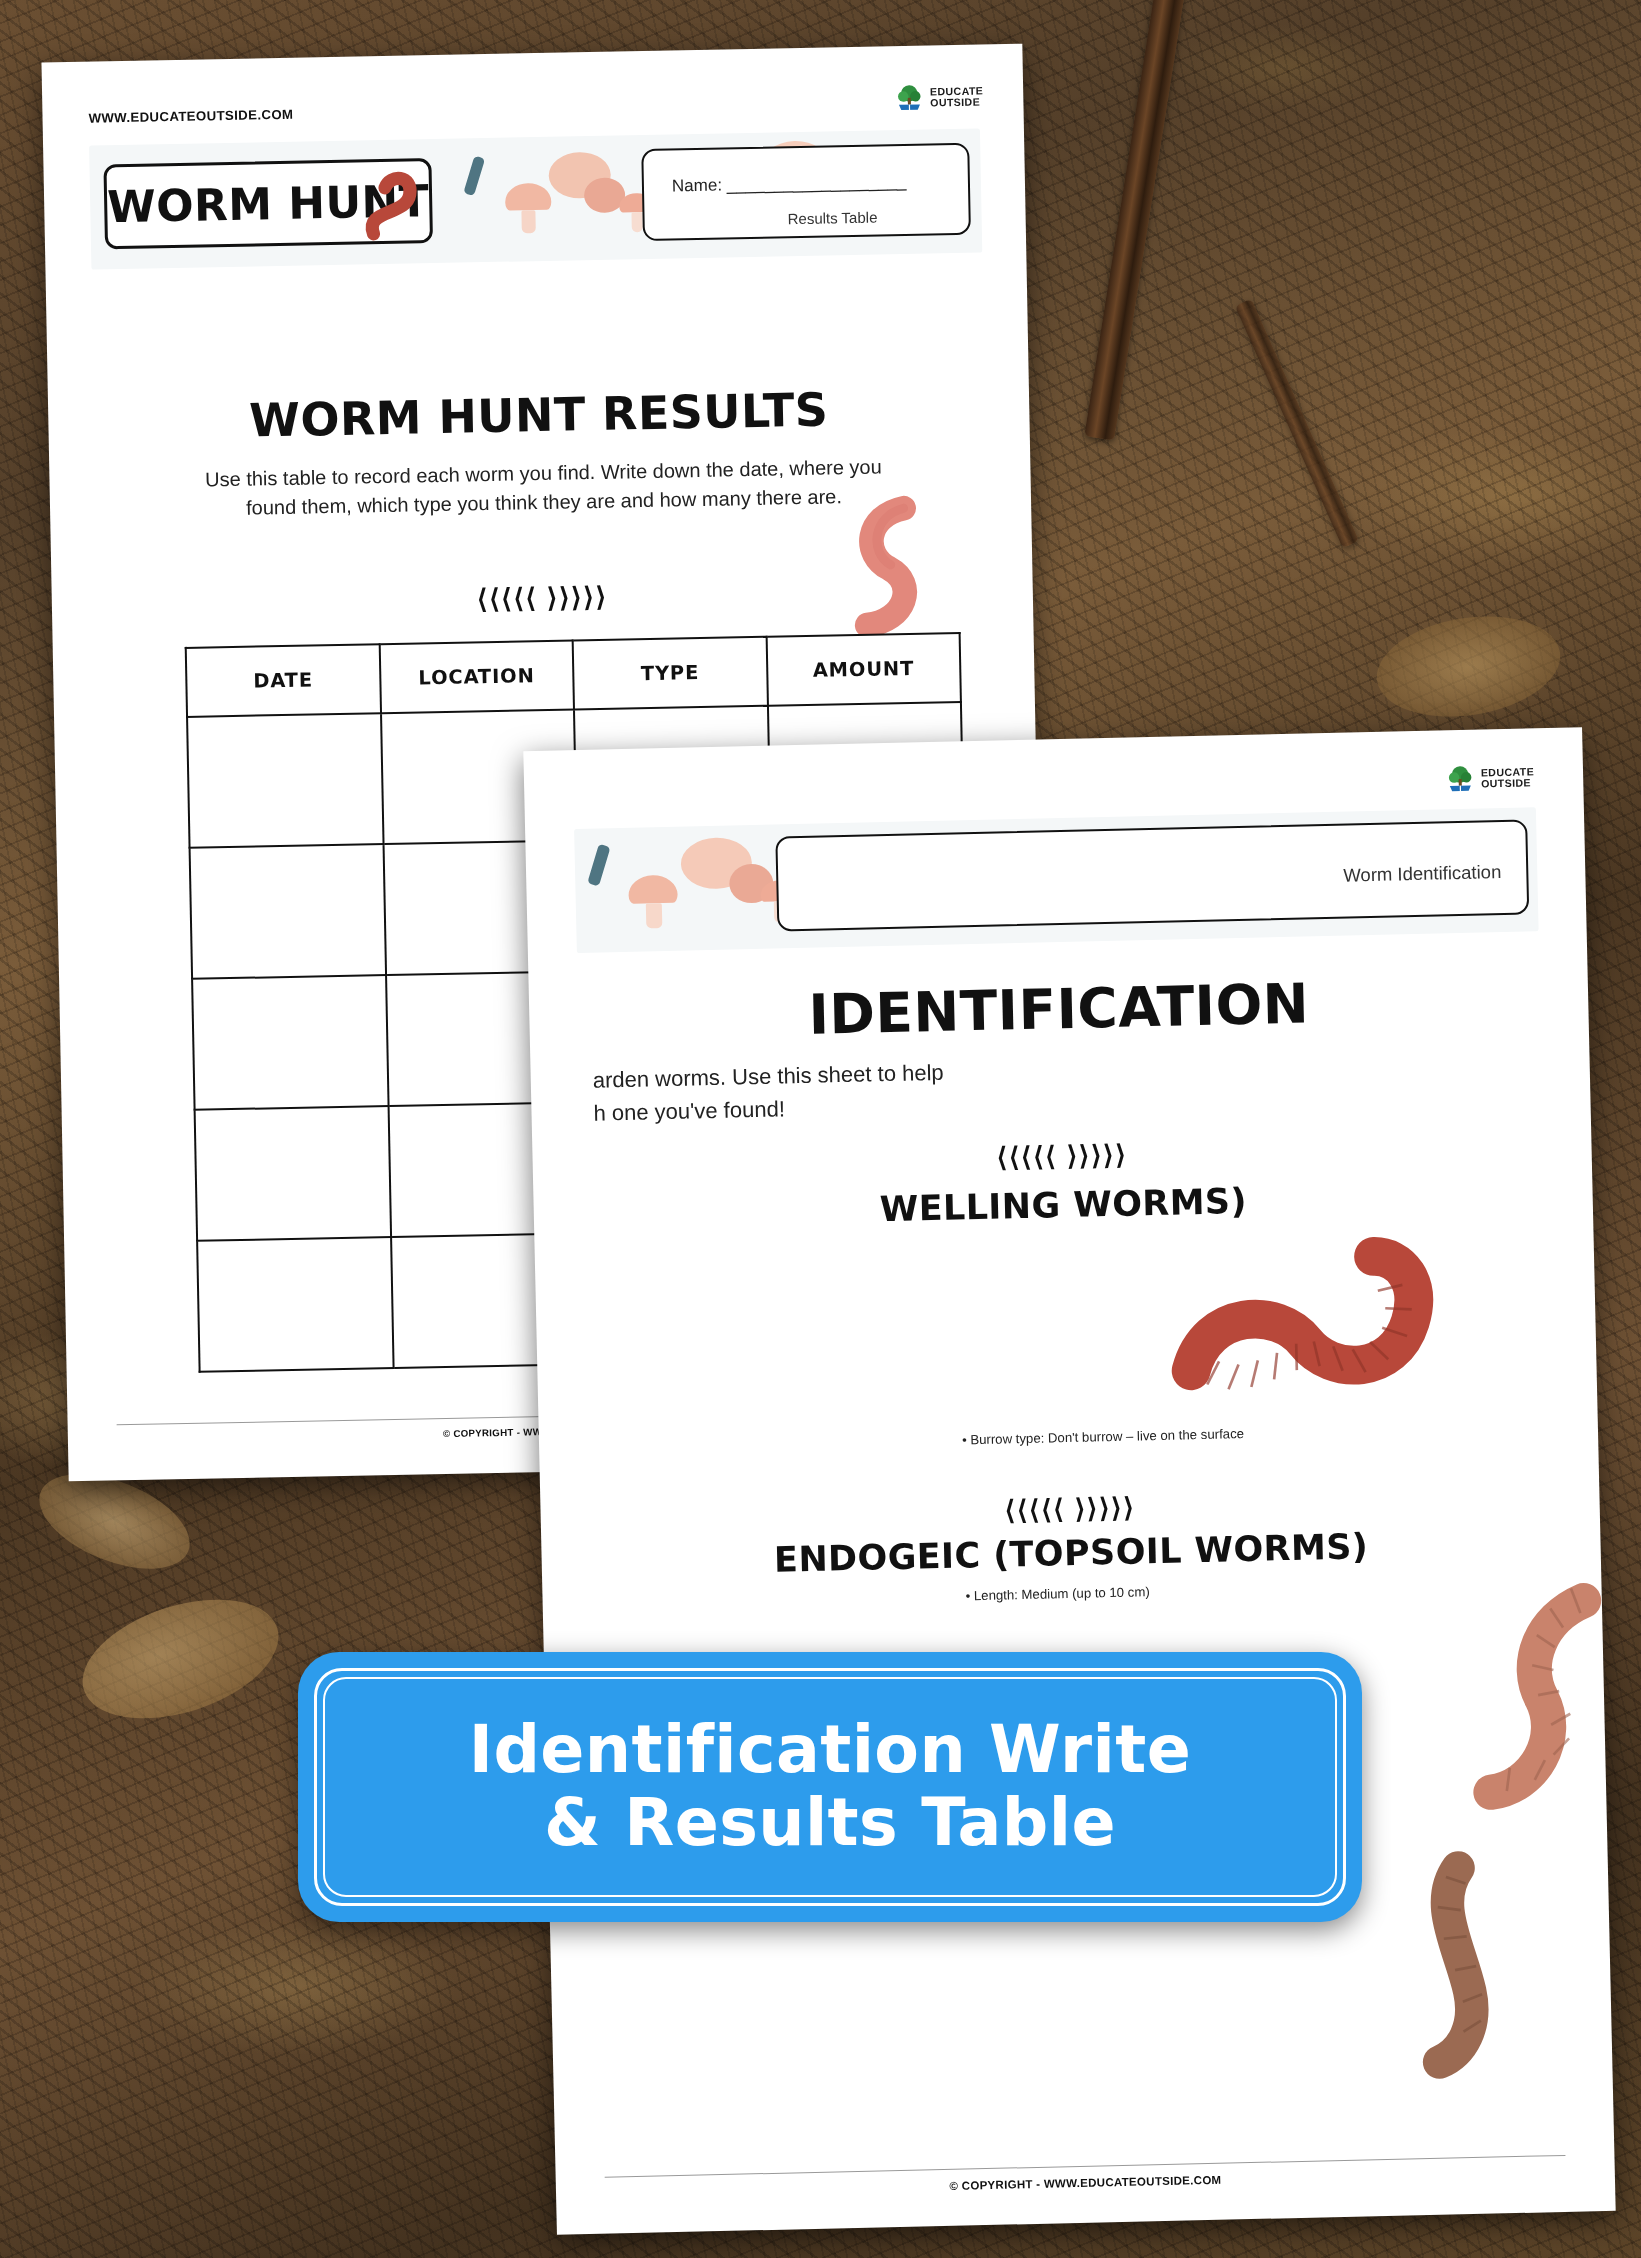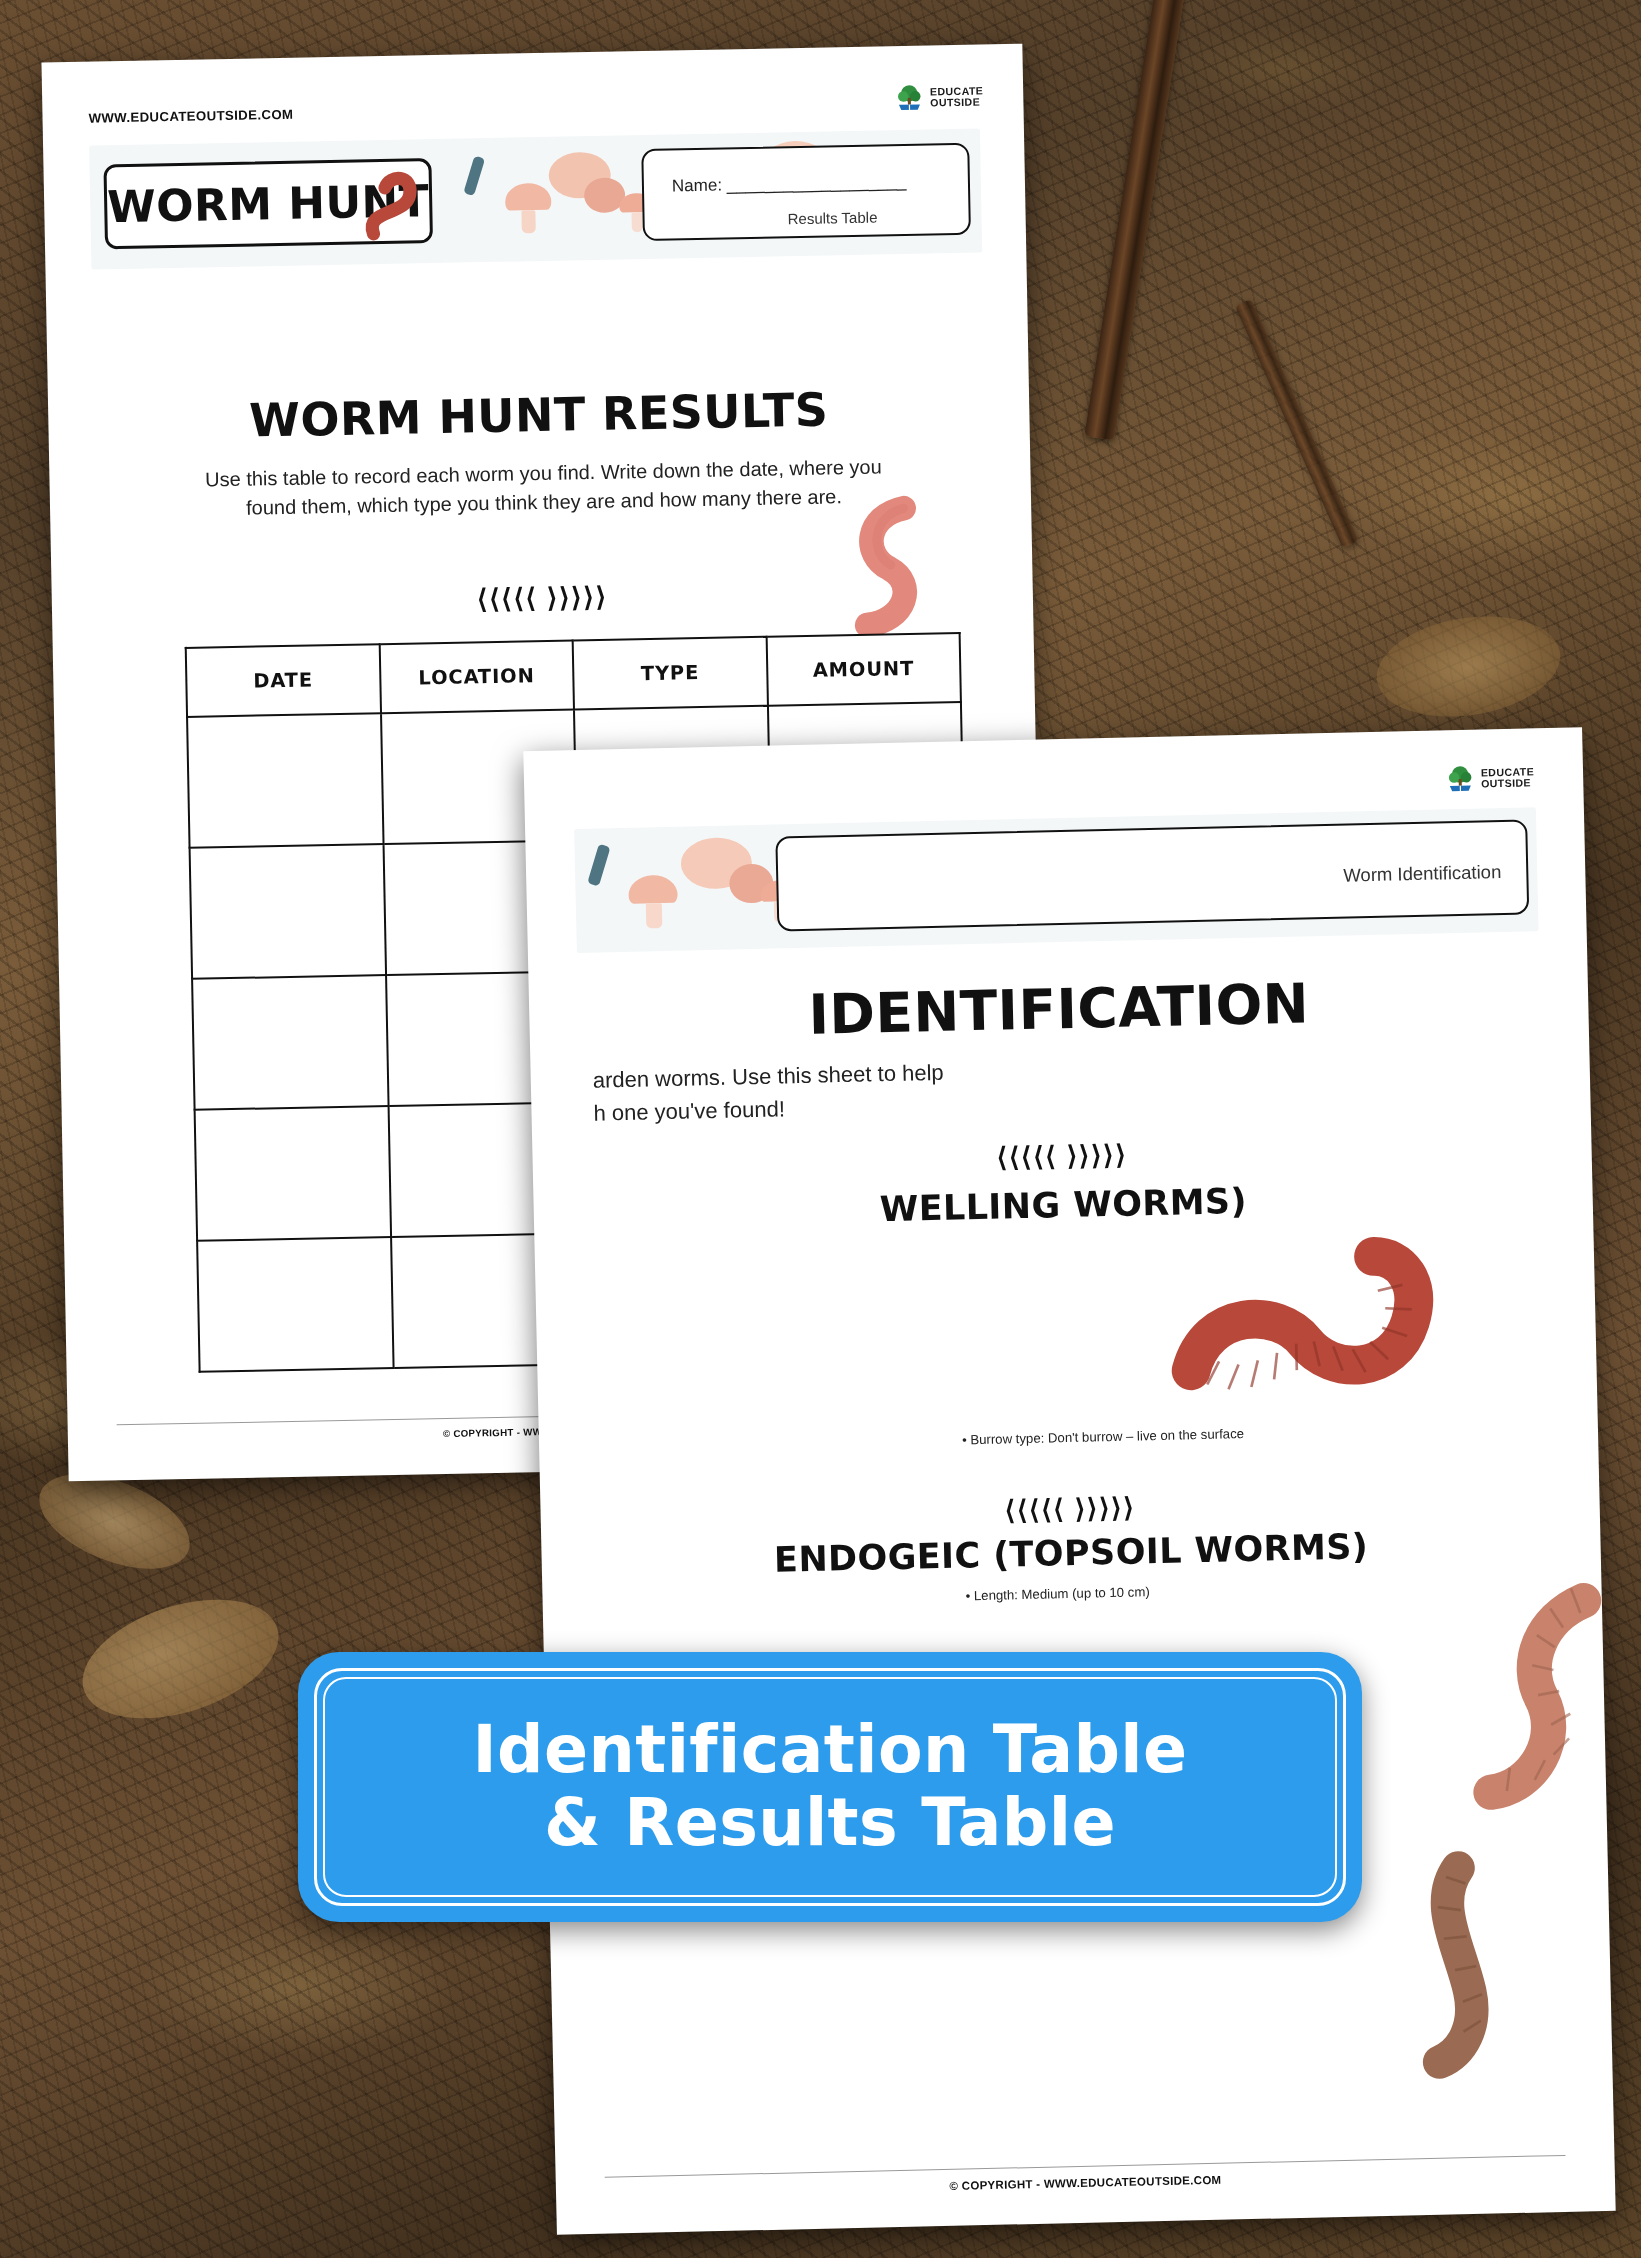--- a/index.html
+++ b/index.html
@@ -362,17 +362,17 @@
 
     <div class="footer-rule" style="position:absolute; left:49px; right:49px; top:1427px;"></div>
     <div class="copyright" style="position:absolute; left:0; right:0; top:1438px; font-size:11.5px;">© COPYRIGHT - WWW.EDUCATEOUTSIDE.COM</div>
   </div>
 </div>
 
 <div id="ribbon" style="left:298px; top:1652px; width:1064px; height:270px; z-index:9;">
   <div class="frame"></div>
   <div class="frame2"></div>
   <div class="ribbon-text">
-    <div>Identification Table</div>
+    <div>Identification Write</div>
     <div>&amp; Results Table</div>
   </div>
 </div>
 
 
 </body></html>

